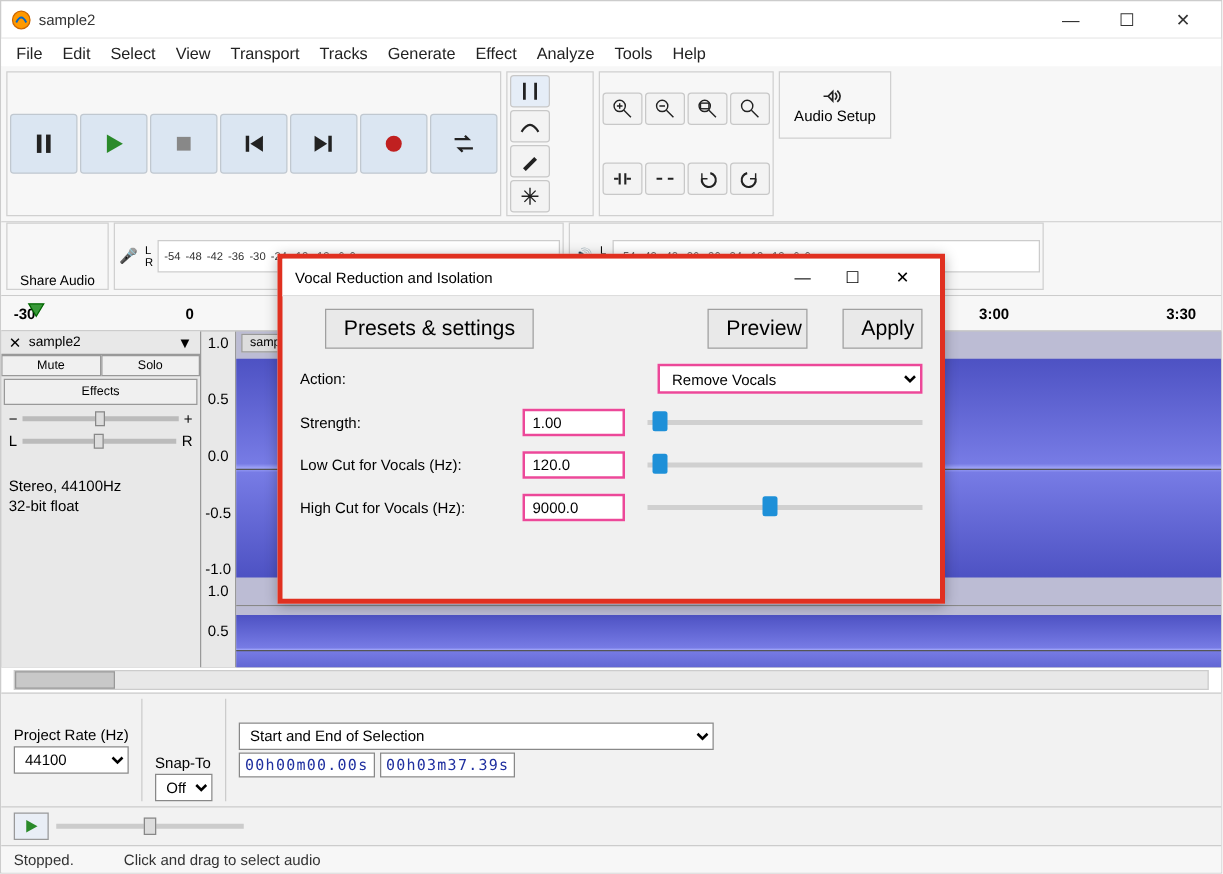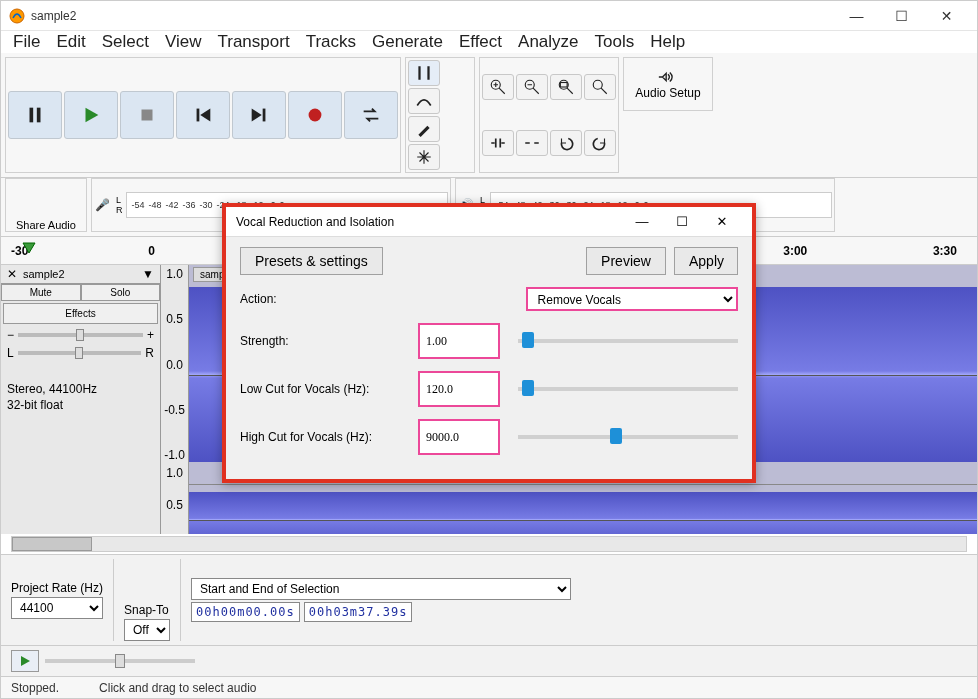--- a/index.html
+++ b/index.html
@@ -9,21 +9,21 @@
 
 
 .titlebar { height: 30px; display: flex; align-items: center; padding: 0 8px; border-bottom: 1px solid #e5e5e5; }
 .titlebar .app-icon { width: 16px; height: 16px; margin-right: 6px; }
 .titlebar .title { flex: 1; font-size: 12px; color: #333; }
 .titlebar .win-controls { display: flex; }
 .titlebar .win-controls button { width: 45px; height: 29px; border: none; background: transparent; cursor: pointer; font-size: 14px; color: #333; }
 
 
 .menubar { height: 22px; display: flex; align-items: center; padding: 0 4px; background: #fff; }
-.menubar span { padding: 2px 8px; cursor: pointer; font-size: 17px; color: #222; }
+.menubar span { padding: 2px 8px; cursor: pointer; font-size: 13px; color: #222; }
 
 
 .toolbars { background: #f7f7f7; border-bottom: 1px solid #ccc; padding: 4px; display: flex; flex-wrap: wrap; gap: 4px; }
 .toolgroup { display: flex; align-items: center; gap: 2px; border: 1px solid #d0d0d0; background: #f7f7f7; padding: 2px; }
 .tbtn { width: 54px; height: 48px; border: 1px solid #c0c8d0; background: #dbe6f2; display: flex; align-items: center; justify-content: center; cursor: pointer; border-radius: 3px; }
 .tbtn.small { width: 32px; height: 26px; background: #f3f3f3; border: 1px solid #c8c8c8; }
 .tbtn.small.blue { background: #e5edf7; }
 .tbtn svg { width: 18px; height: 18px; }
 .tbtn.big svg { width: 22px; height: 22px; }
 
@@ -65,27 +65,27 @@
 .channel .wave { position:absolute; top:10%; bottom:10%; left:0; right:0; background:linear-gradient(to bottom, #3a3fc0 0%, #6b70e8 48%, #9aa0ff 50%, #6b70e8 52%, #3a3fc0 100%); opacity:0.85;}
 .wave-label{position:absolute;left:4px;top:2px;background:#ddd;border:1px solid #999;font-size:10px;padding:1px 6px;}
 
 
 .dialog { position: absolute; top: 202px; left: 221px; width: 534px; height: 280px; background: #f0f0f0; border: 4px solid #e03020; box-shadow: 0 2px 10px rgba(0,0,0,0.3); display:flex;flex-direction:column;}
 .dialog-title { height: 30px; background: #fff; display:flex;align-items:center;padding:0 10px;border-bottom:1px solid #ddd;}
 .dialog-title span{flex:1;font-size:12px;}
 .dialog-title button{width:40px;height:26px;border:none;background:transparent;cursor:pointer;font-size:13px;}
 .dialog-body{flex:1;padding:10px 14px;display:flex;flex-direction:column;gap:12px;}
 .dlg-top{display:flex;gap:8px;}
-.dlg-btn{border:1px solid #a0a0a0;background:#e9e9e9;padding:5px 14px;cursor:pointer;font-size:14px;}
+.dlg-btn{border:1px solid #a0a0a0;background:#e9e9e9;padding:5px 14px;cursor:pointer;font-size:17px;margin-left:20px;}
 .dlg-top .spacer{flex:1;}
 .dlg-row{display:flex;align-items:center;gap:8px;}
 .dlg-row label{width:170px;font-size:12px;}
 .dlg-row select,.dlg-row input{border:2px solid #ec4899;background:#fff;padding:3px 6px;font-size:12px;}
 .dlg-row select{width:220px;height:24px;}
-.dlg-row input{width:82px;height:36px;font-family:Liberation Serif, serif;}
+.dlg-row input{width:82px;height:22px;}
 .dlg-slider{flex:1;height:4px;background:#d0d0d0;position:relative;margin-left:10px;}
 .dlg-slider .th{position:absolute;top:-7px;width:12px;height:16px;background:#1e90d8;border-radius:2px;}
 
 
 .bottom-bars{background:#f2f2f2;border-top:1px solid #ccc;}
 .selection-bar{display:flex;align-items:center;gap:8px;padding:4px 10px;border-bottom:1px solid #ccc;}
 .selection-bar label{font-size:12px;}
 .selection-bar select,.selection-bar .timebox{border:1px solid #888;background:#fff;padding:2px 4px;font-size:12px;}
 .timebox{font-family:"Consolas",monospace;letter-spacing:1px;background:#e8e8e8;color:#2030a0;font-size:13px;padding:3px 4px;border:1px solid #999;}
 .bigtime{font-size:22px;letter-spacing:2px;padding:4px 8px;color:#2030a0;background:#eee;border:1px solid #999;}

